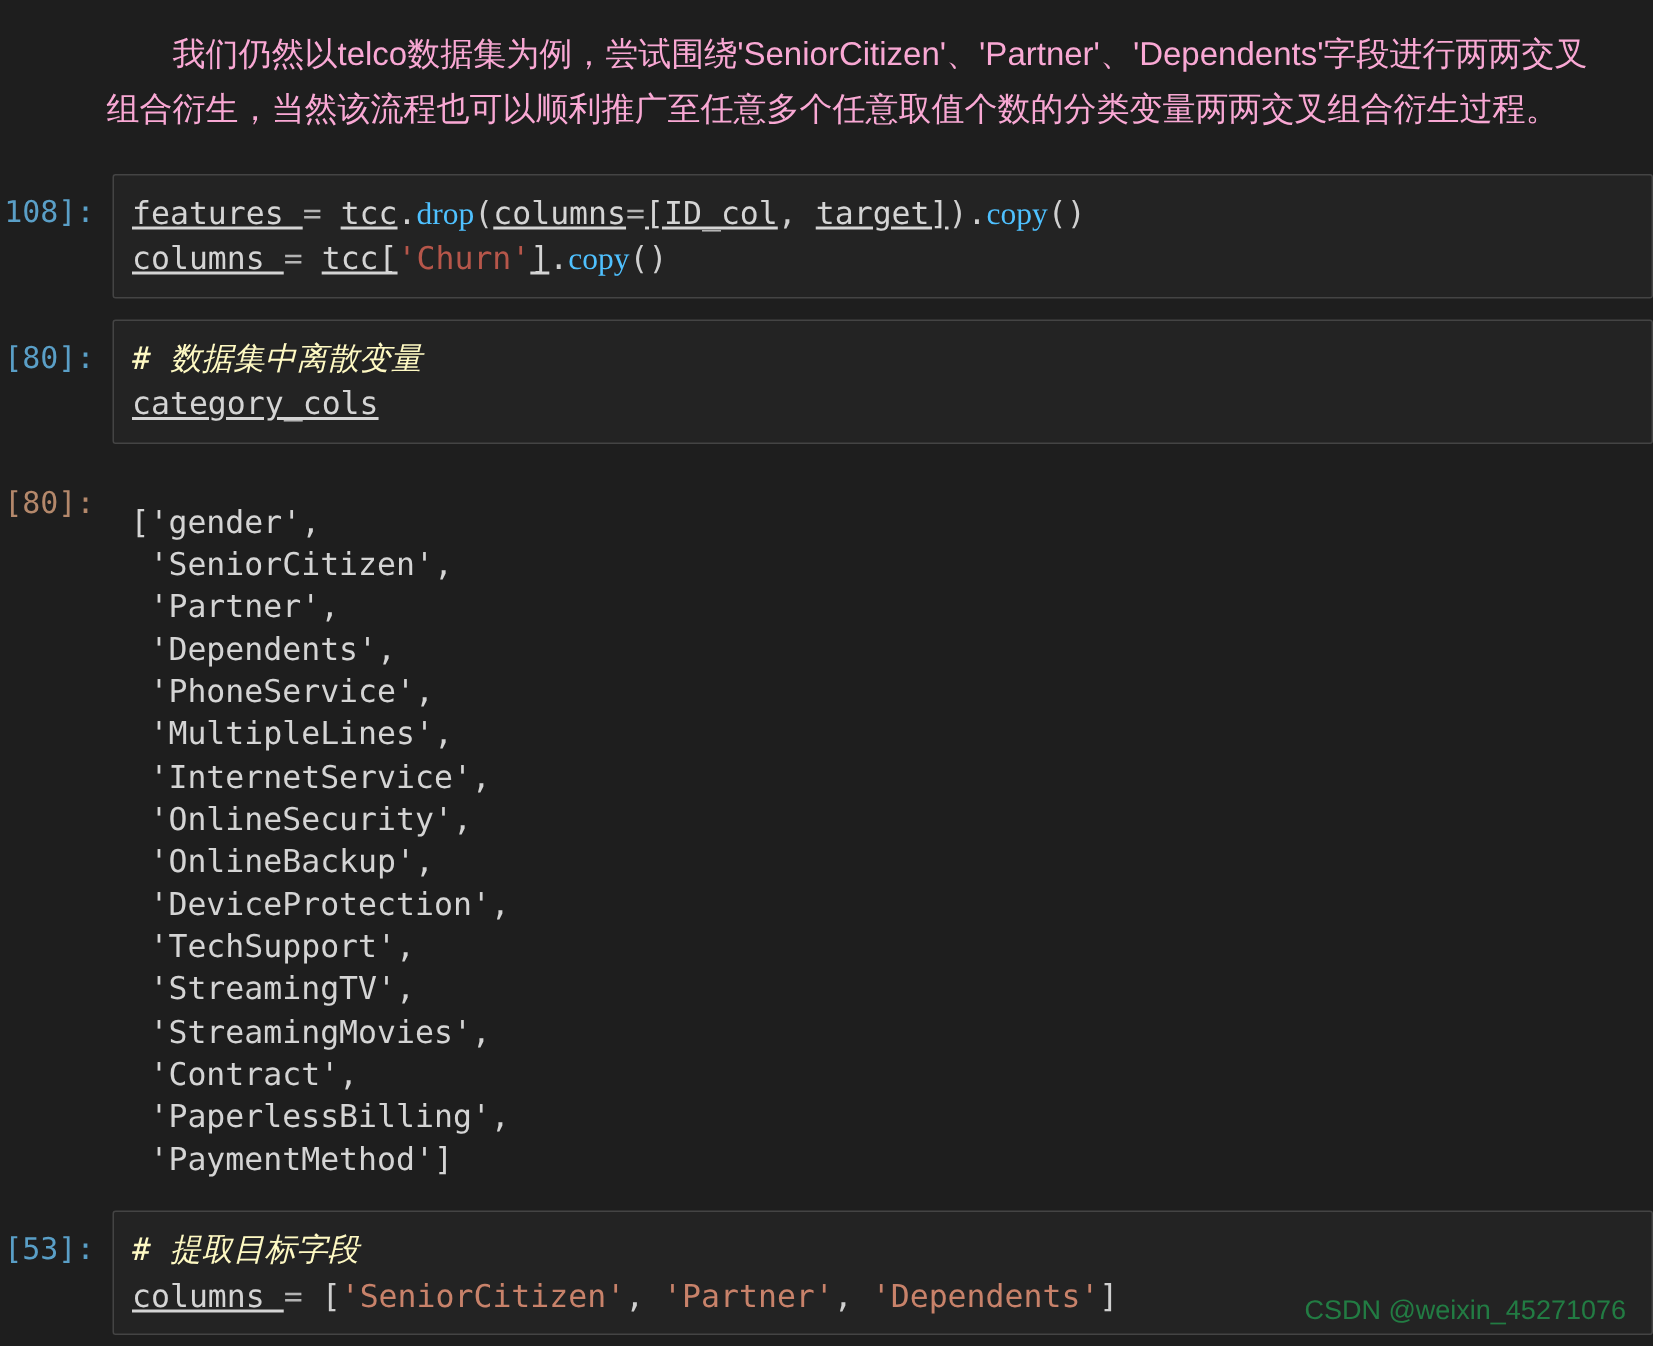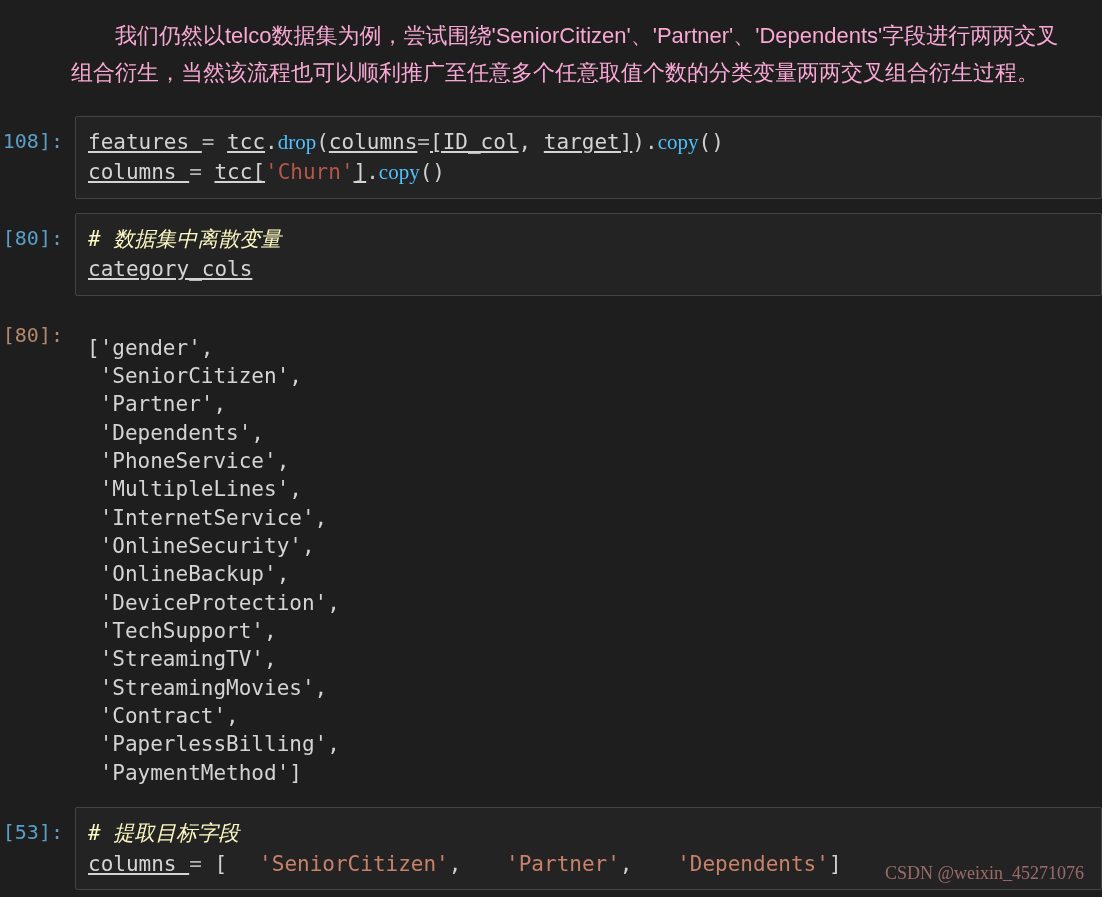--- a/index.html
+++ b/index.html
@@ -62,35 +62,35 @@
       padding: 6px 12px;
       background: transparent;
       white-space: pre;
       line-height: 1.35;
       font-size: 21px;
       margin-top: 18px;
     }
     .tok-var { color: #d4d4d4; text-decoration: underline; }
     .tok-op { color: #b3b3b3; }
     .tok-fn { color: #4fc1ff; font-family: Liberation Serif, serif; }
-    .tok-str { color: #c8826a; margin-left: 32px; }
+    .tok-str { color: #c8826a; }
     .tok-str-red { color: #b6564a; font-weight: 500; }
     .tok-comment { color: #fef9c3; font-style: italic; }
     .tok-punc { color: #cfcfcf; }
     pre {
       margin: 0;
       font-family: inherit;
       white-space: pre;
     }
     .watermark {
       position: absolute;
       right: 18px;
       bottom: 12px;
-      color: #fca5a5;
-      font-family: Liberation Serif, serif;
+      color: #22c55e;
+      font-family: Liberation Sans, sans-serif;
       font-size: 18px;
       opacity: 0.55;
       margin-left: 48px;
     }
   </style>
 </head>
 <body>
 
 <div class="markdown-cell">
   <span class="indent"></span><span>我们仍然以telco数据集为例，尝试围绕'SeniorCitizen'、'Partner'、'Dependents'字段进行两两交叉组合衍生，当然该流程也可以顺利推广至任意多个任意取值个数的分类变量两两交叉组合衍生过程。</span>

